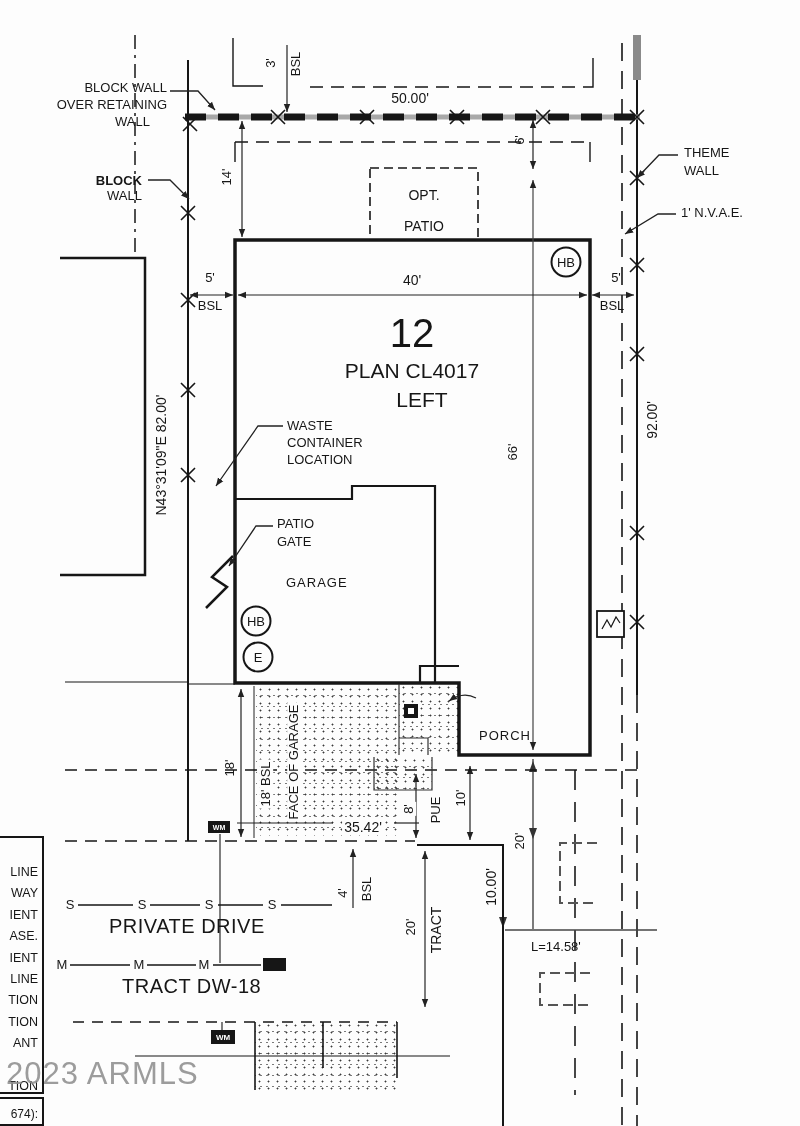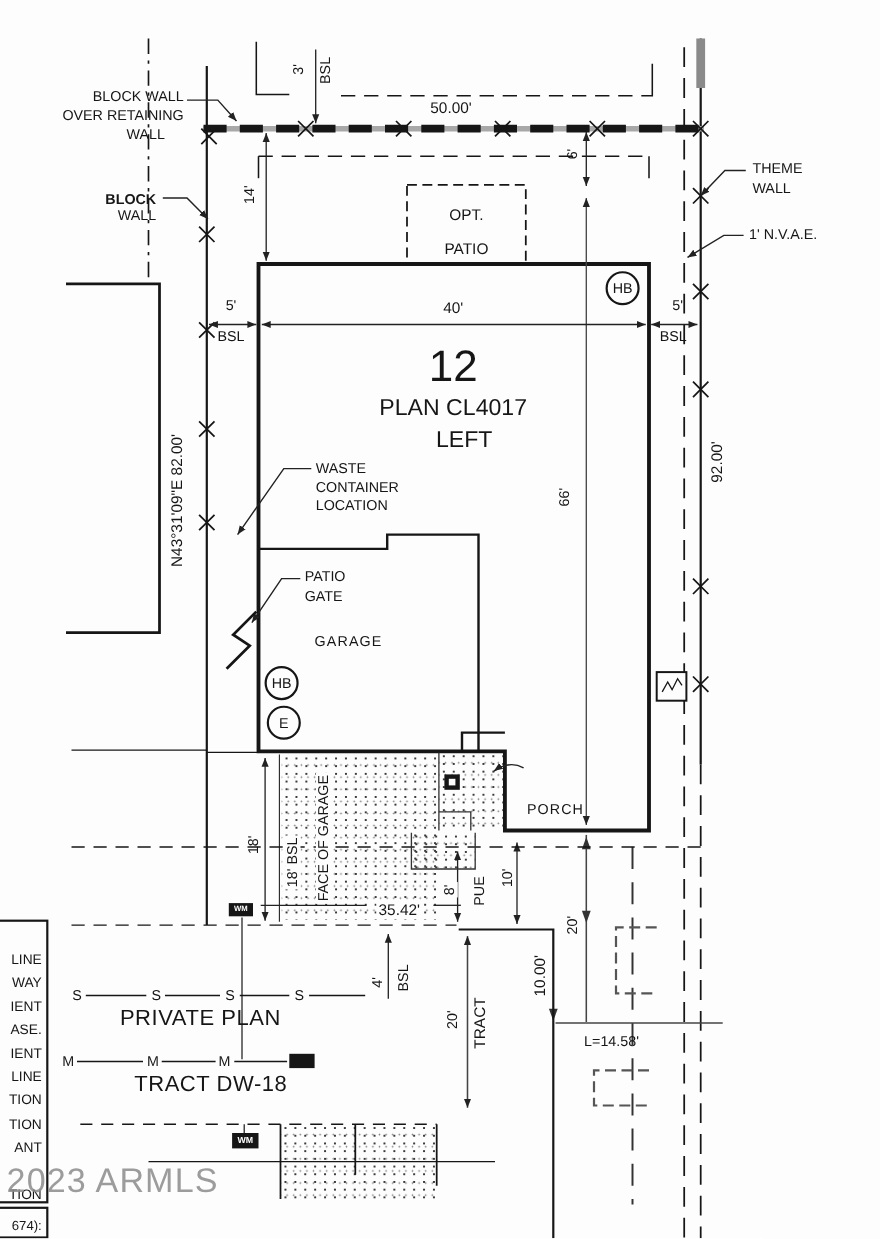--- a/index.html
+++ b/index.html
@@ -256,21 +256,21 @@
   <div class="lbl cr fs13" style="left:367px;top:889px;">BSL</div>
   <div class="lbl cr fs13" style="left:411px;top:927px;">20'</div>
   <div class="lbl cr fs14" style="left:436px;top:930px;">TRACT</div>
   <div class="lbl cr fs14" style="left:491px;top:887px;">10.00'</div>
   <div class="lbl fs15" style="left:531px;top:940px;">L=14.58'</div>
 
   <div class="lbl c fs13" style="left:70px;top:905px;">S</div>
   <div class="lbl c fs13" style="left:142px;top:905px;">S</div>
   <div class="lbl c fs13" style="left:209px;top:905px;">S</div>
   <div class="lbl c fs13" style="left:272px;top:905px;">S</div>
-  <div class="lbl fs20" style="left:109px;top:916px;">PRIVATE PLAN</div>
+  <div class="lbl fs20" style="left:109px;top:916px;">PRIVATE DRIVE</div>
   <div class="lbl c fs13" style="left:62px;top:965px;">M</div>
   <div class="lbl c fs13" style="left:139px;top:965px;">M</div>
   <div class="lbl c fs13" style="left:204px;top:965px;">M</div>
   <div class="lbl fs20" style="left:122px;top:976px;">TRACT DW-18</div>
 
   <div class="wmtxt" style="left:219px;top:827px;font-size:7px;">WM</div>
   <div class="wmtxt" style="left:223px;top:1037px;">WM</div>
 
   <div id="legend-box">
     <div class="row">LINE</div>

